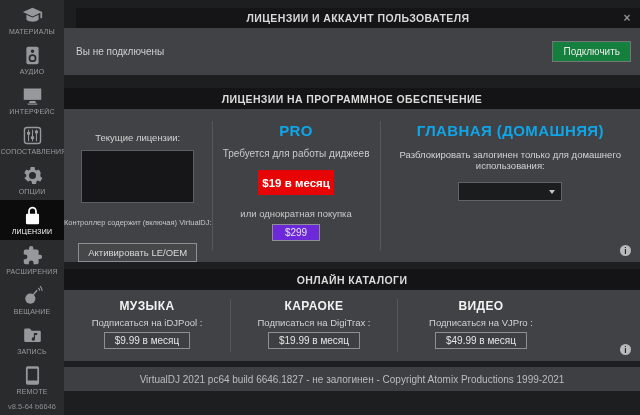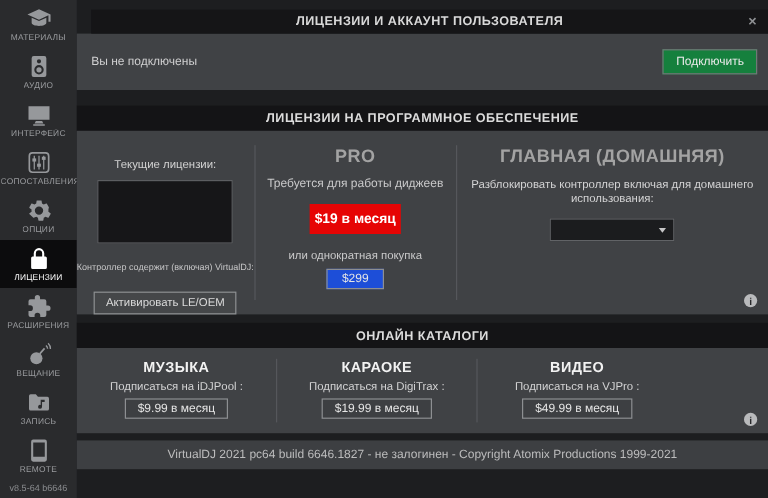--- a/index.html
+++ b/index.html
@@ -39,25 +39,25 @@
   .licenses { height:153px; display:flex; position:relative; }
   .vdiv { width:1px; background:#55575b; margin:12px 0; }
   .lic-col { display:flex; flex-direction:column; align-items:center; }
   .col-current { flex:0 0 140px; }
   .col-pro { flex:0 0 167px; }
   .col-home { flex:1; }
   .cur-label { margin-top:23px; font-size:9.5px; color:#d2d2d2; }
   .license-box { margin-top:7px; width:113px; height:55px; background:#161618; border:1px solid #5c5e61; }
   .controller-note { margin-top:15px; font-size:7.5px; color:#c6c6c7; white-space:nowrap; }
   .activate-btn { margin-top:16px; background:#454749; border:1px solid #8d8f92; color:#dadada; font-size:9.5px; padding:3px 9px; cursor:pointer; font-family:inherit; }
-  .pro-title, .home-title { margin-top:13px; font-size:15px; font-weight:bold; color:#a3a3a3; letter-spacing:.4px; }
+  .pro-title, .home-title { margin-top:13px; font-size:15px; font-weight:bold; color:#0ea5e9; letter-spacing:.4px; }
   .pro-sub { margin-top:9px; font-size:10px; color:#c9c9ca; }
   .red-btn { margin-top:11px; width:76px; height:25px; background:#e60404; border:none; color:#ffffff; font-weight:bold; font-size:11.5px; cursor:pointer; font-family:inherit; }
   .or-text { margin-top:13px; font-size:9.5px; color:#c9c9ca; }
-  .price-sm-btn { margin-top:5px; background:#1d4ed8; border:1px solid #8d8f92; color:#e5e5e5; font-size:10px; padding:2px 12px; cursor:pointer; font-family:inherit; }
+  .price-sm-btn { margin-top:5px; background:#6d28d9; border:1px solid #8d8f92; color:#e5e5e5; font-size:10px; padding:2px 12px; cursor:pointer; font-family:inherit; }
   .home-sub { margin-top:10px; font-size:9.5px; color:#d3d3d4; max-width:262px; text-align:center; }
   .select { margin-top:11px; width:104px; height:19px; background:#1b1c1e; border:1px solid #616366; display:flex; align-items:center; justify-content:flex-end; padding-right:6px; cursor:pointer; }
   .select .chev { width:0; height:0; border-left:3.5px solid transparent; border-right:3.5px solid transparent; border-top:4.5px solid #c6c6c7; }
   .info-badge { position:absolute; right:9px; bottom:6px; width:11px; height:11px; border-radius:50%; background:#b9babc; color:#27282a; font-size:8.5px; font-weight:bold; display:flex; align-items:center; justify-content:center; cursor:pointer; }
 
   .catalogs { height:71px; display:flex; position:relative; }
   .cat-col { flex:1; display:flex; flex-direction:column; align-items:center; }
   .cat-col.third { padding-right:76px; }
   .catalogs .vdiv { margin:9px 0; }
   .cat-title { margin-top:9px; font-size:12px; font-weight:bold; color:#f2f2f2; letter-spacing:.4px; }
@@ -205,21 +205,21 @@
       <div class="lic-col col-pro">
         <div class="pro-title">PRO</div>
         <div class="pro-sub">Требуется для работы диджеев</div>
         <button class="red-btn">$19 в месяц</button>
         <div class="or-text">или однократная покупка</div>
         <button class="price-sm-btn">$299</button>
       </div>
       <div class="vdiv"></div>
       <div class="lic-col col-home">
         <div class="home-title">ГЛАВНАЯ (ДОМАШНЯЯ)</div>
-        <div class="home-sub">Разблокировать контроллер включая для домашнего использования:</div>
+        <div class="home-sub">Разблокировать залогинен только для домашнего использования:</div>
         <div class="select">
             <span class="chev"></span>
           </div>
       </div>
       <div class="info-badge">i</div>
     </div>
 
     <div class="gap7"></div>
 
     <div class="section-header">ОНЛАЙН КАТАЛОГИ</div>

